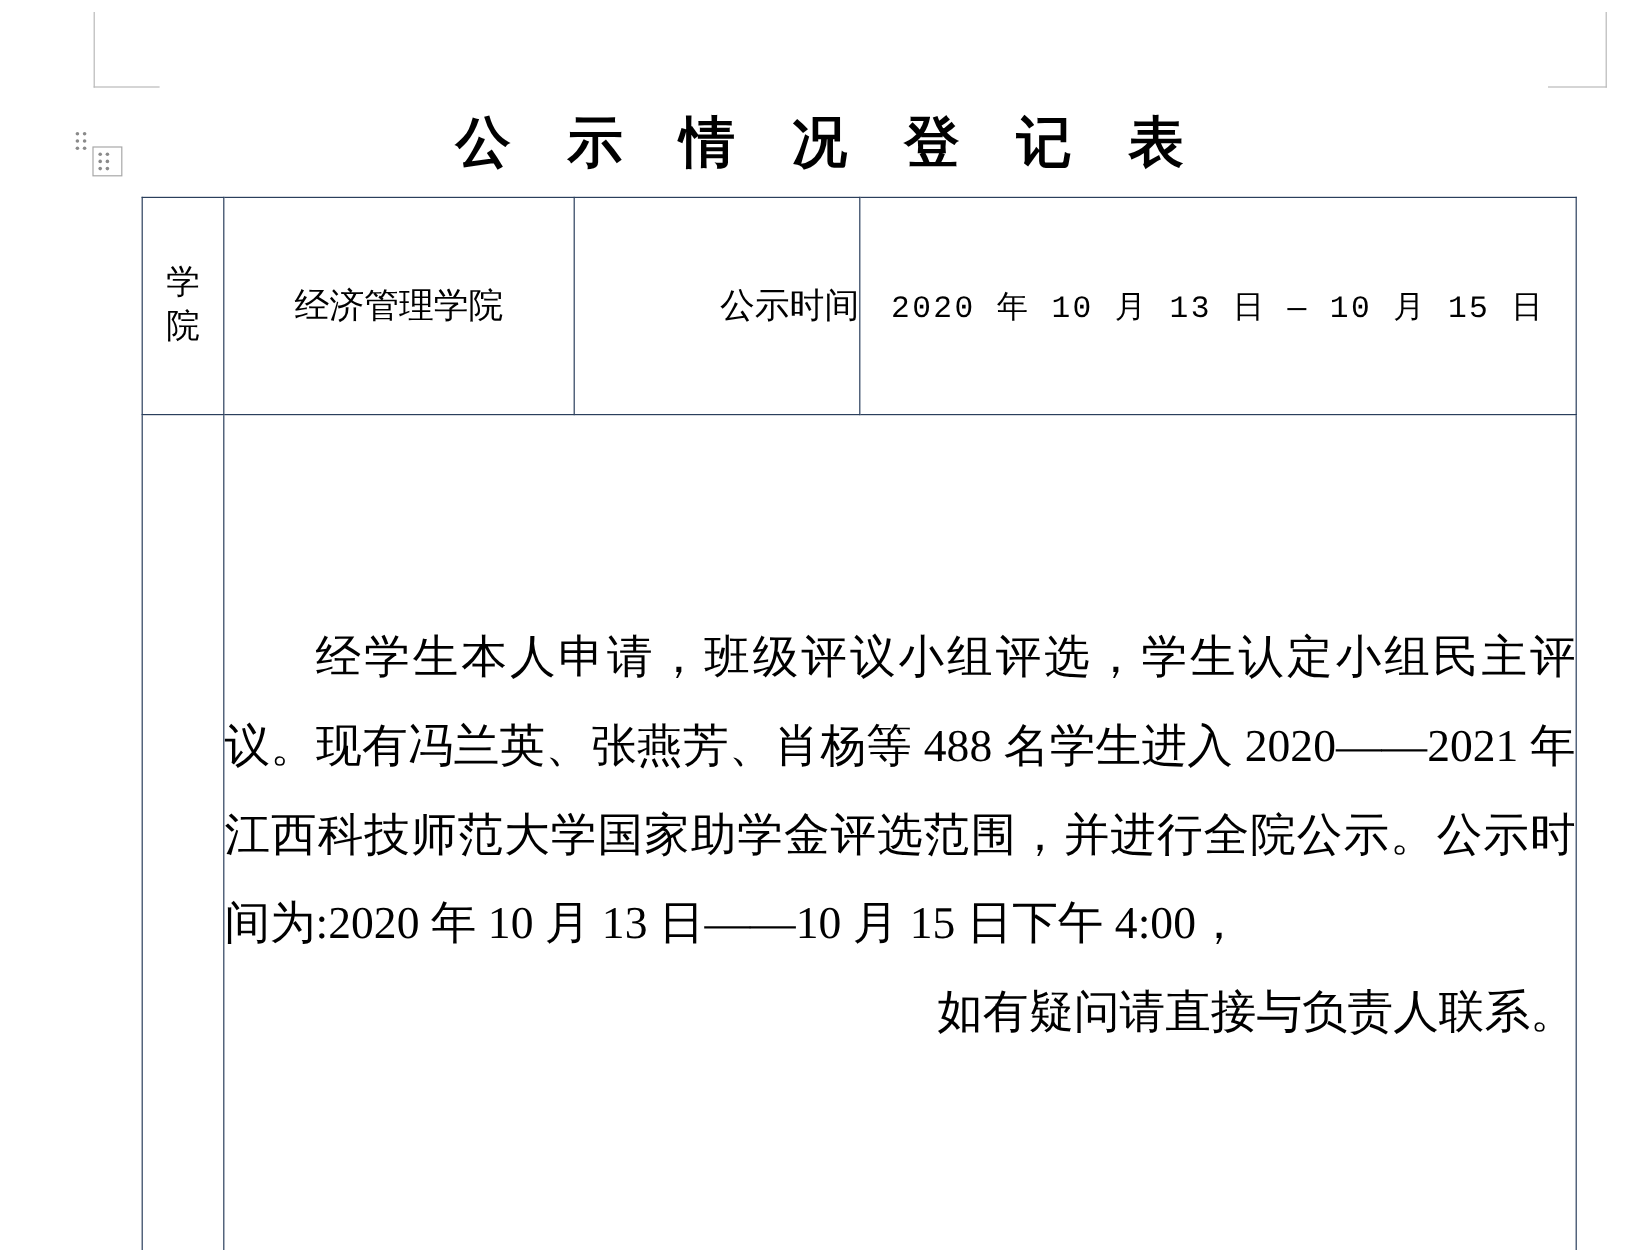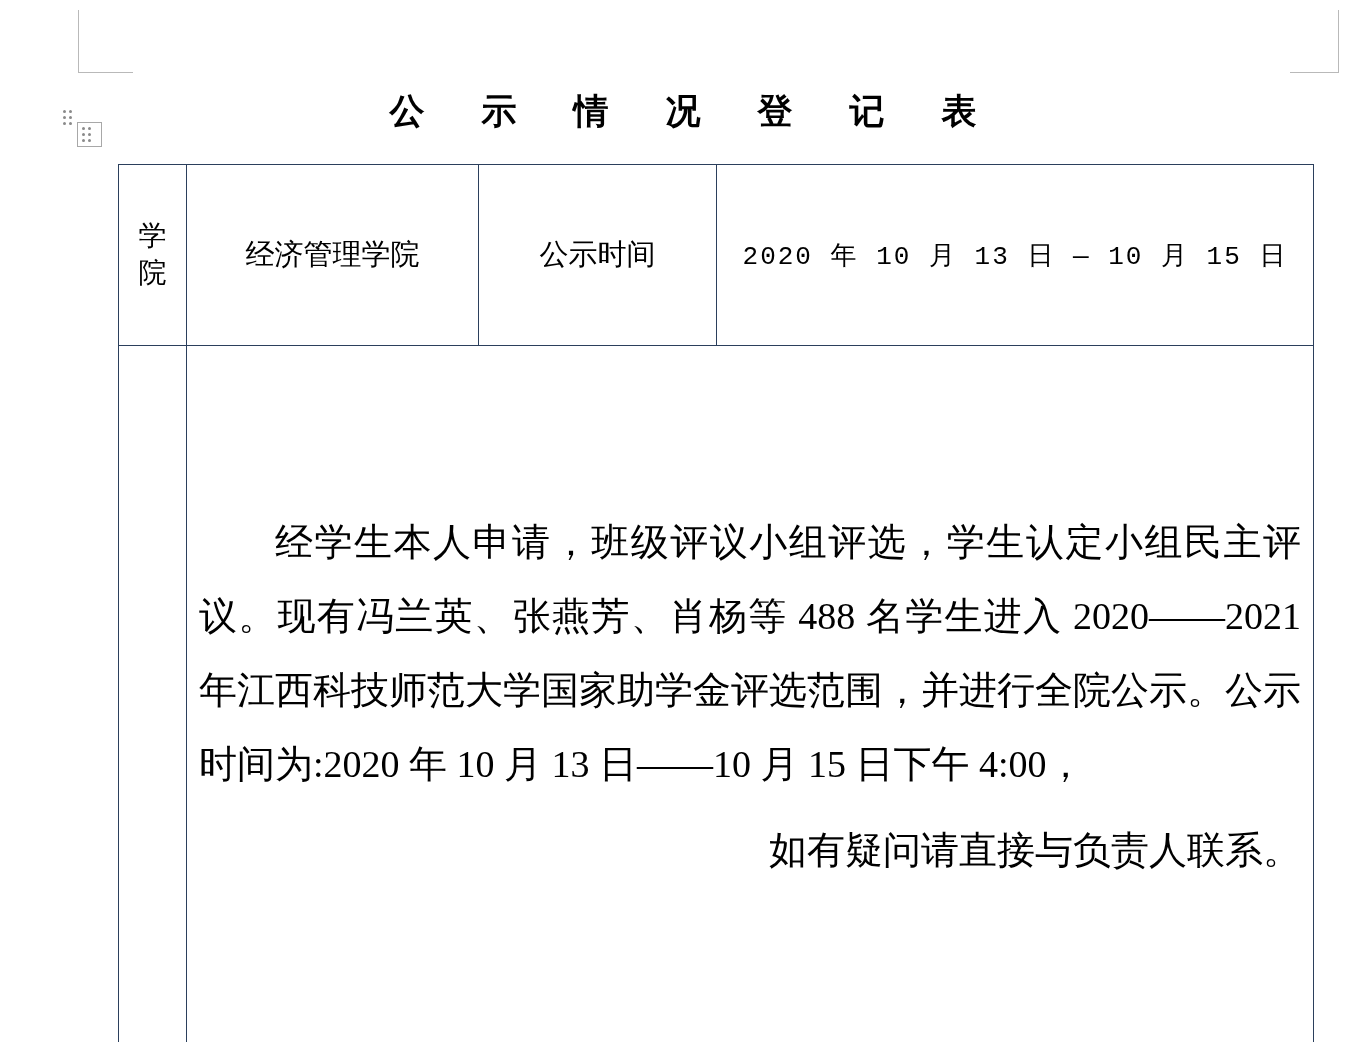--- a/index.html
+++ b/index.html
@@ -51,25 +51,25 @@
     border: 1px solid #a8a8a8;
     background: transparent;
   }
 
   
   .doc-title {
     position: absolute;
     left: 0; right: 0;
     top: 88px;
     text-align: center;
-    font-size: 35px;
+    font-size: 46px;
     font-weight: bold;
     letter-spacing: 18px;
     text-indent: 18px;
-    font-family: Liberation Mono, monospace;
+    font-family: Liberation Serif, serif;
     white-space: nowrap;
   }
 
   
   .doc-table {
     position: absolute;
     left: 118px;
     top: 164px;
     width: 1196px;
     border-collapse: collapse;
@@ -93,21 +93,21 @@
   }
 
   .cell-college {
     width: 292px;
     text-align: center;
     font-size: 29px;
     height: 180px;
   }
   .cell-label-time {
     width: 238px;
-    text-align: center;
+    text-align: right;
     font-size: 29px;
   }
   .cell-time-value {
     text-align: center;
     font-size: 26px;
     letter-spacing: 2px;
     font-family: Liberation Mono, monospace;
   }
 
   .row-head td { height: 180px; }
@@ -115,21 +115,21 @@
   .cell-body {
     height: 700px;
     vertical-align: top;
     padding: 160px 28px 0 28px;
     font-size: 38px;
     line-height: 1.95;
     text-align: justify;
     text-justify: inter-ideograph;
   }
   .cell-body p {
-    margin: 12px;
+    margin: 0;
     text-indent: 76px;
   }
   .cell-body .last-line {
     text-align: right;
     text-indent: 0;
   }
 
   .empty-left-col {
     width: 68px;
   }

